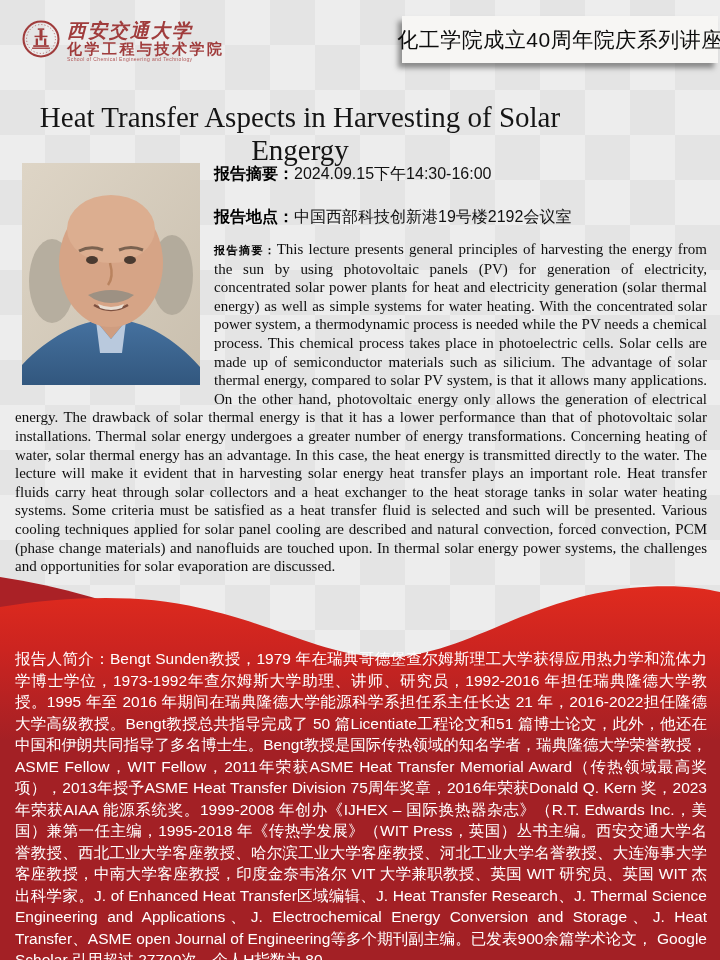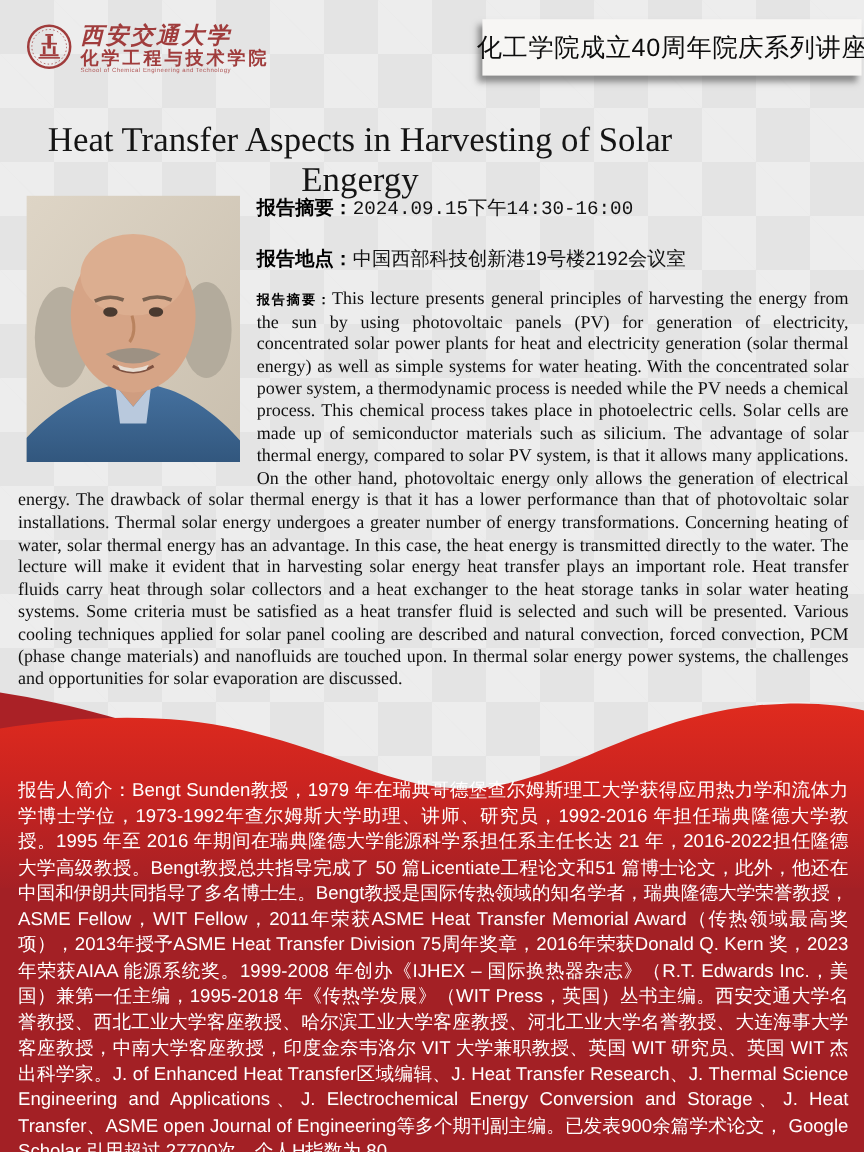--- a/index.html
+++ b/index.html
@@ -36,21 +36,21 @@
     position:absolute;top:101px;left:0;width:600px;text-align:center;
     font-family:"Liberation Serif",serif;font-size:29px;color:#151515;
   }
 
   
   .content{position:absolute;top:163px;left:15px;right:13px;color:#111;}
   .photo{float:left;width:178px;height:222px;margin:0 14px 8px 7px;display:block;}
   .info-line{margin:0 0 21px 0;font-size:16px;line-height:22px;}
   .info-line.venue{margin-bottom:12px;}
   .info-label{font-weight:bold;color:#000;}
-  .time-value{font-family:Liberation Mono, monospace;}
+  .time-value{font-family:Liberation Sans, sans-serif;}
   .venue-value{font-family:"Liberation Sans",sans-serif;}
   .abstract{margin:8px 0 0 0;font-family:"Liberation Serif",serif;font-size:15px;
     line-height:18.6px;text-align:justify;color:#0e0e0e;}
   .abstract .info-label{font-family:"Liberation Sans",sans-serif;font-size:11px;}
 
   
   .red-section{position:absolute;top:560px;left:0;width:720px;height:400px;}
   .red-section svg{position:absolute;top:0;left:0;width:720px;height:400px;display:block;}
   .bio{
     position:absolute;top:88px;left:15px;right:13px;

